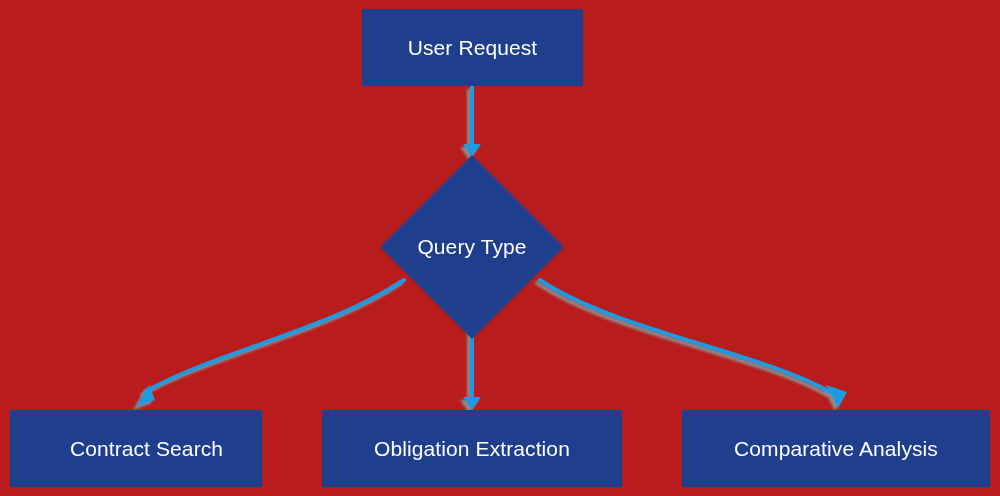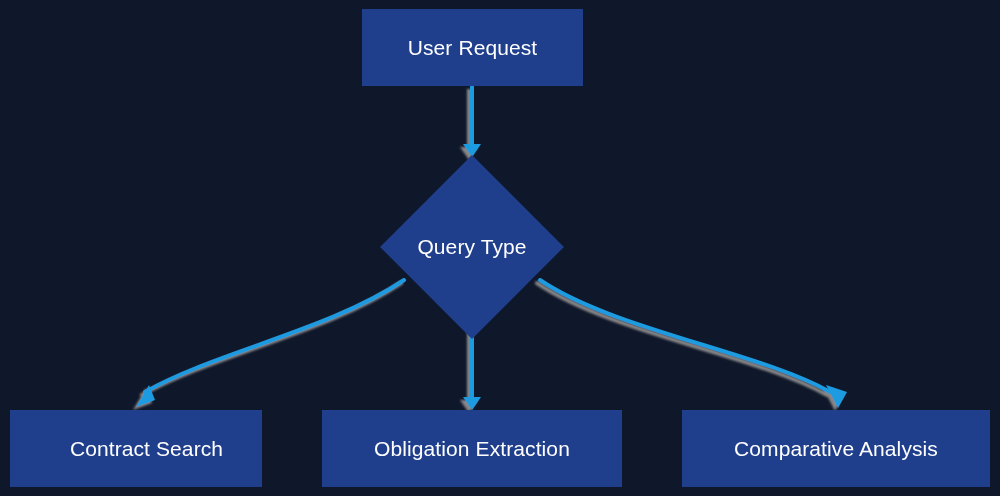--- a/index.html
+++ b/index.html
@@ -52,21 +52,21 @@
     transform: rotate(45deg);
   }
   .diamond-label {
     position: relative;
     z-index: 2;
   }
 </style>
 </head>
 <body>
 
-<div id="stage" style="background: #0f172a;">
+<div id="stage" style="background: #b91c1c;">
 
   <svg id="edges" viewBox="0 0 1000 496" xmlns="http://www.w3.org/2000/svg">
     <defs>
       <filter id="edgeShadow" x="-50%" y="-50%" width="200%" height="200%">
         <feDropShadow dx="-3" dy="3" stdDeviation="1.1" flood-color="#8c8c8c" flood-opacity="0.95"></feDropShadow>
       </filter>
     </defs>
 
     <g filter="url(#edgeShadow)">
       <line x1="472" y1="86" x2="472" y2="146" stroke="#1e9be0" stroke-width="4" stroke-linecap="butt"></line>

